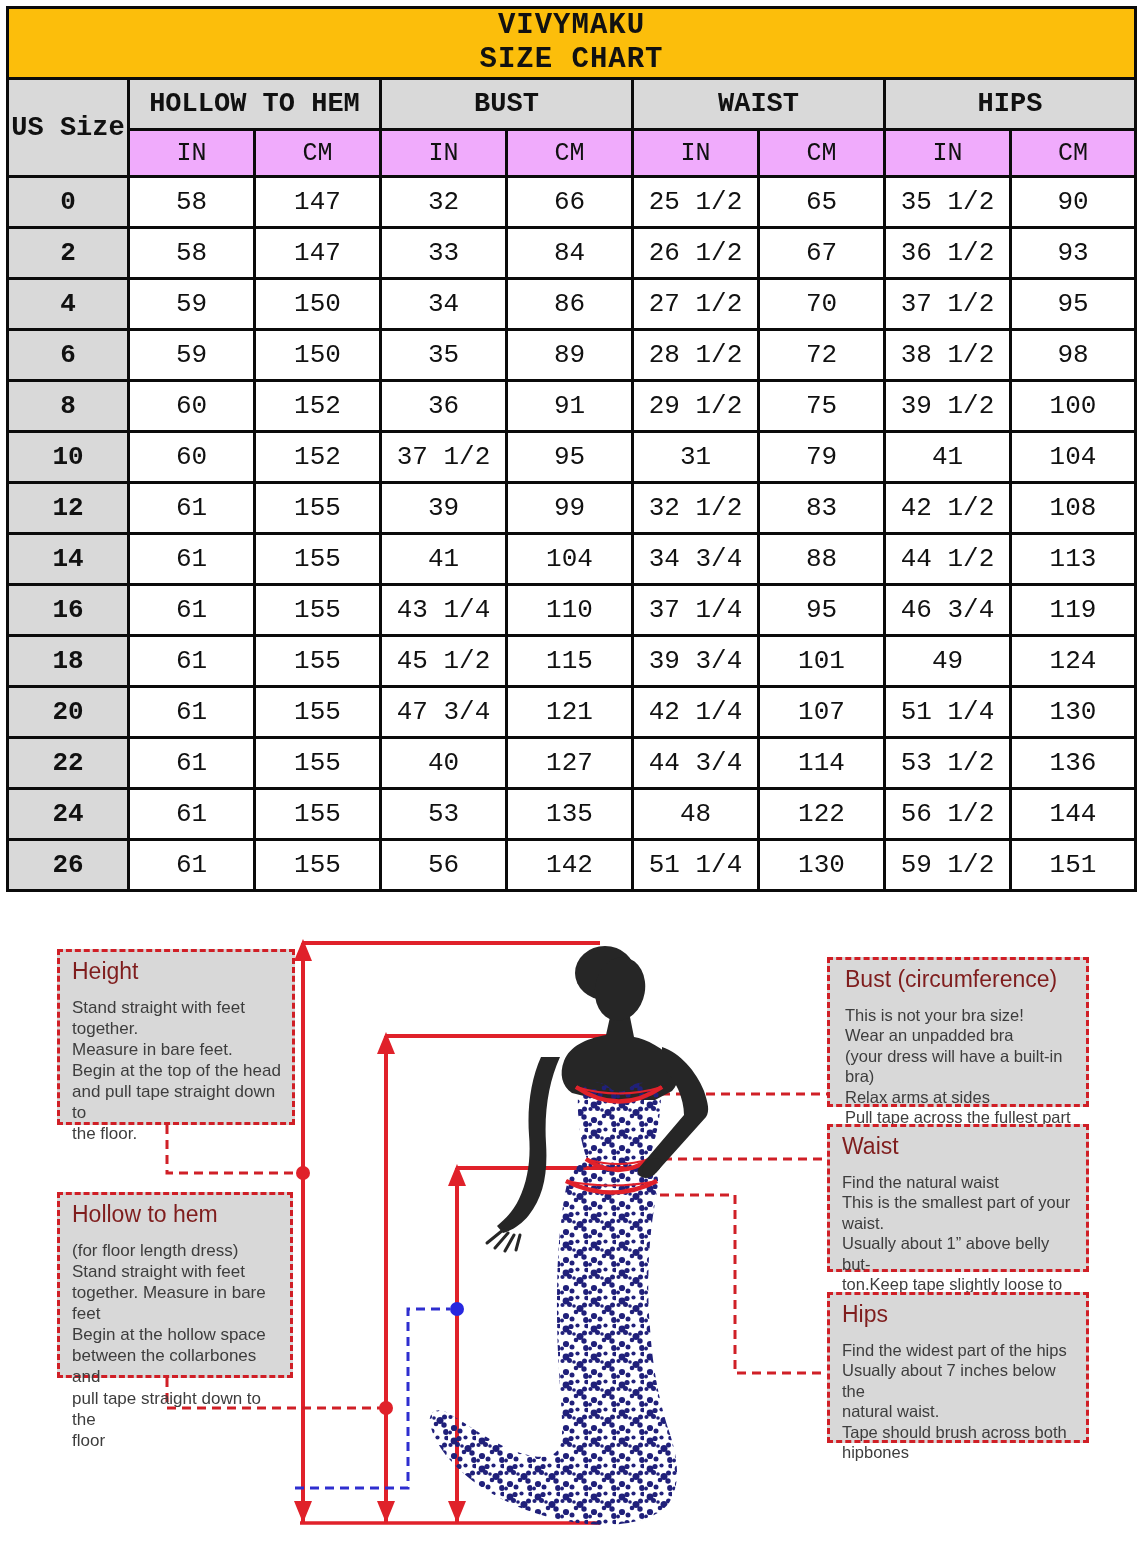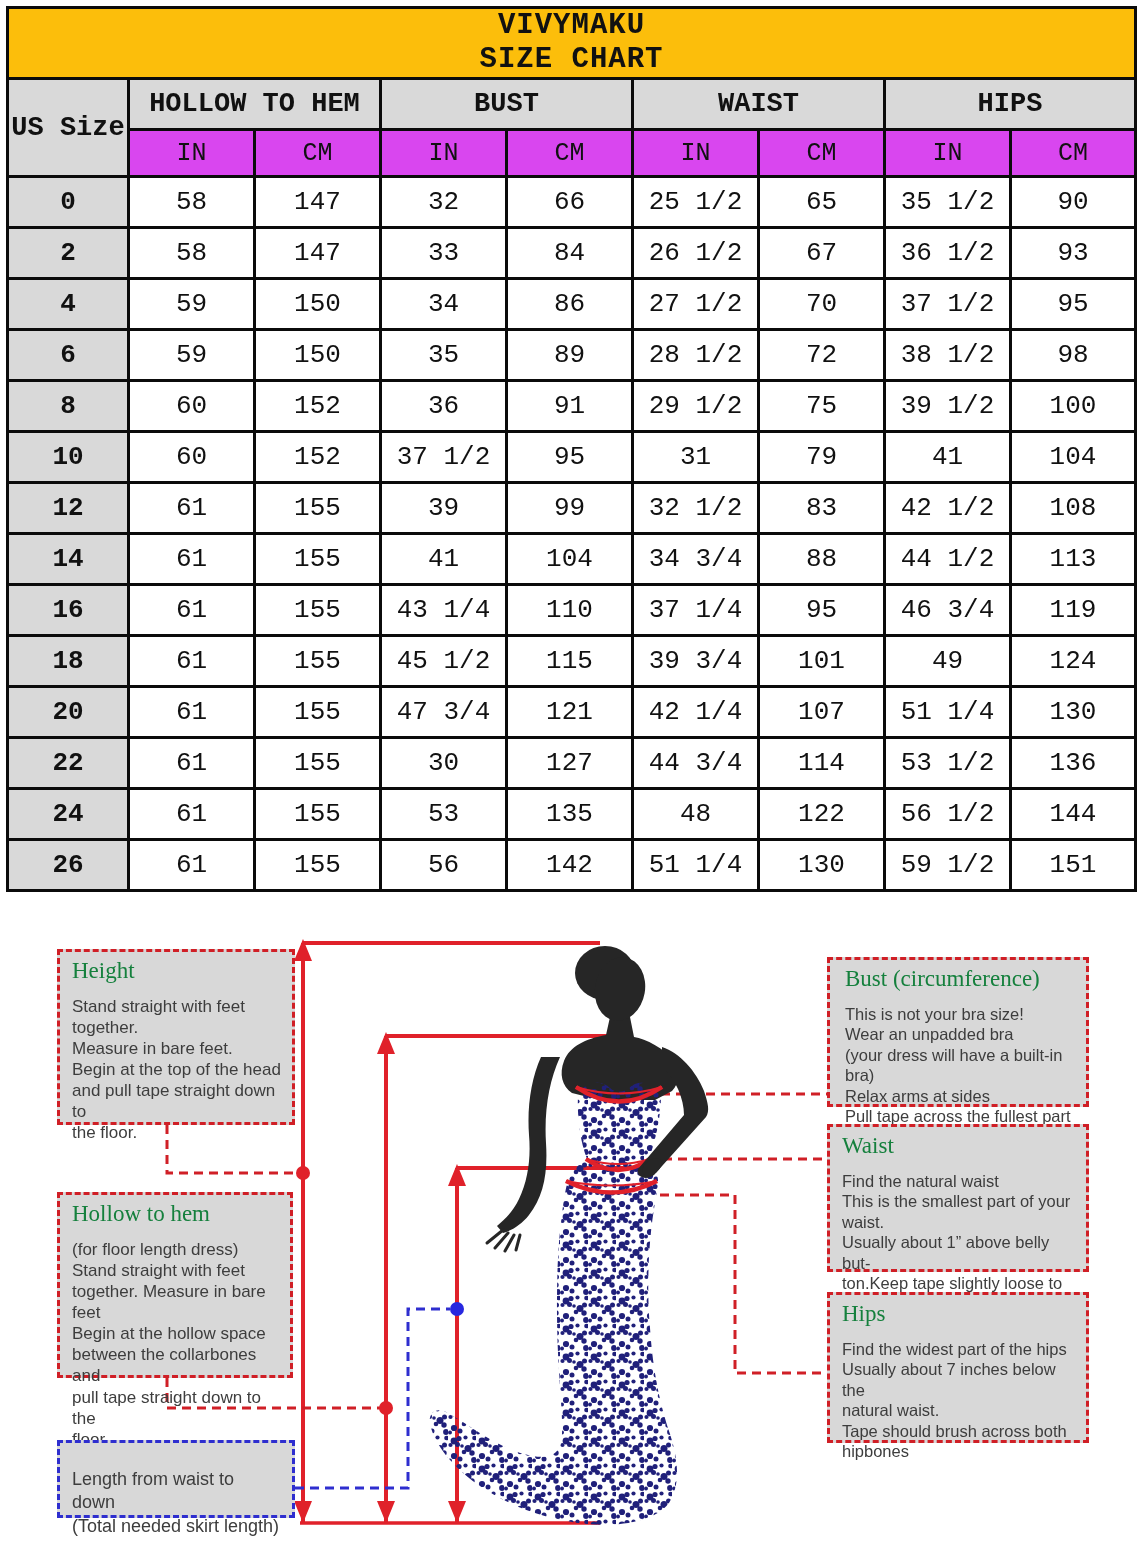--- a/index.html
+++ b/index.html
@@ -8,32 +8,32 @@
 
   
   table.size-table { position:absolute; left:6px; top:6px; width:1128px;
     border-collapse:collapse; table-layout:fixed; text-align:center;
     font-family:"Liberation Mono","DejaVu Sans Mono",monospace; color:#111; }
   .size-table td { border:3px solid #0b0b0b; padding:0; }
   .title-cell { background:#fcbe0b; height:66px; }
   .title-line { font-size:29px; font-weight:bold; line-height:1.18; letter-spacing:1px; }
   .corner-cell { background:#d9d9d9; font-size:27px; font-weight:bold; }
   .group-cell { background:#d9d9d9; font-size:27px; font-weight:bold; height:48px; }
-  .unit-cell { background:#d946ef; font-size:25px; height:44px; }
+  .unit-cell { background:#f0abfc; font-size:25px; height:44px; }
   .data-row { height:51px; }
   .size-cell { background:#d9d9d9; font-size:26px; font-weight:bold; }
   .val-cell { background:#fff; font-size:26px; }
 
   
   .diagram { position:absolute; left:0; top:931px; width:1140px; height:617px; }
   .diagram svg { position:absolute; left:0; top:0; }
   .note-box { position:absolute; box-sizing:border-box; background:#d8d8d8;
     border:3px dashed #d01f26; padding:6px 10px 4px 12px; color:#3d3d3d; }
   .note-box.blue { border-color:#2e2ecf; }
-  .note-title { font-size:23px; color:#15803d; margin-bottom:1px;font-family:Liberation Serif, serif; }
+  .note-title { font-size:23px; color:#7f1d1d; margin-bottom:1px; }
   .note-body { font-size:16.5px; line-height:1.24; white-space:pre-line;margin-top:12px; }
   .note-body.big { font-size:18px; line-height:1.3; }
 </style>
 </head>
 <body>
 
 <div class="page">
 
   <table class="size-table">
     <colgroup>
@@ -189,21 +189,21 @@
       <td class="val-cell">121</td>
       <td class="val-cell">42 1/4</td>
       <td class="val-cell">107</td>
       <td class="val-cell">51 1/4</td>
       <td class="val-cell">130</td>
     </tr>
     <tr class="data-row">
       <td class="size-cell">22</td>
       <td class="val-cell">61</td>
       <td class="val-cell">155</td>
-      <td class="val-cell">30</td>
+      <td class="val-cell">40</td>
       <td class="val-cell">127</td>
       <td class="val-cell">44 3/4</td>
       <td class="val-cell">114</td>
       <td class="val-cell">53 1/2</td>
       <td class="val-cell">136</td>
     </tr>
     <tr class="data-row">
       <td class="size-cell">24</td>
       <td class="val-cell">61</td>
       <td class="val-cell">155</td>
@@ -355,24 +355,20 @@
       <div class="note-title">Hollow to hem</div>
       <div class="note-body" style="font-size:17px;">(for floor length dress)
 Stand straight with feet
 together. Measure in bare feet
 Begin at the hollow space
 between the collarbones and
 pull tape straight down to the
 floor</div>
     </div>
 
-    <div class="note-box blue" style="left:57px; top:509px; width:238px; height:78px; padding-top:13px;">
-      <div class="note-body big">Length from waist to down
-(Total needed skirt length)</div>
-    </div>
 
     <div class="note-box" style="left:827px; top:26px; width:262px; height:150px;padding-left:15px;">
       <div class="note-title">Bust (circumference)</div>
       <div class="note-body">This is not your bra size!
 Wear an unpadded bra
 (your dress will have a built-in bra)
 Relax arms at sides
 Pull tape across the fullest part of
 the bust</div>
     </div>

